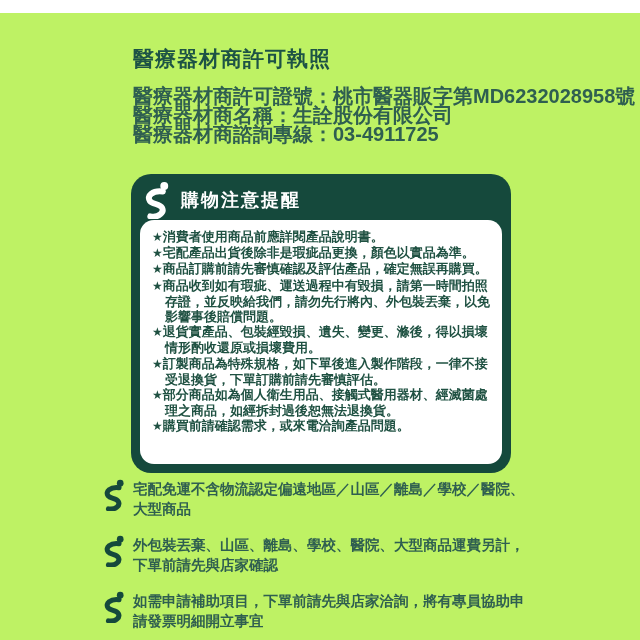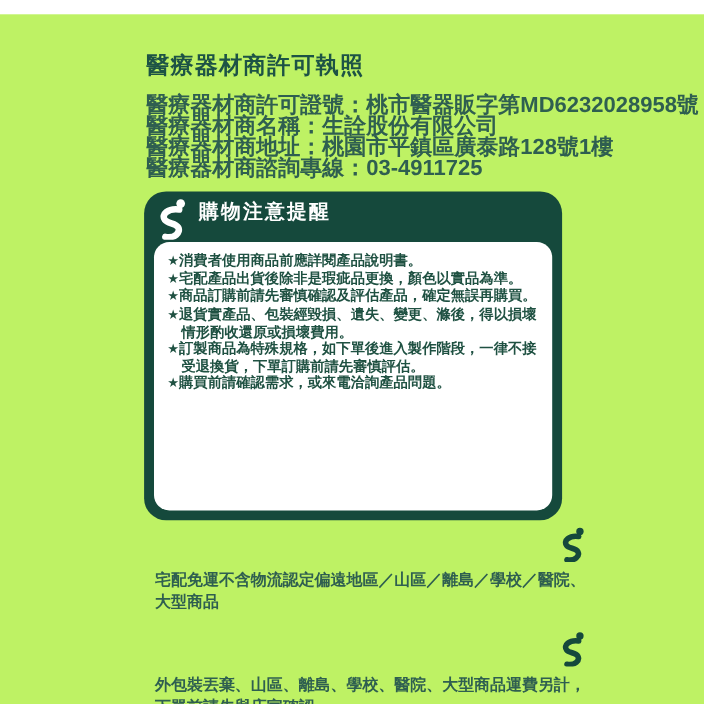--- a/index.html
+++ b/index.html
@@ -21,63 +21,62 @@
     font-size:20px; line-height:19px; font-weight:600; color:#2f5f50;
     white-space:nowrap;
   }
 
   
   .panel {
     position:absolute; left:131px; top:161px; width:380px; height:299px;
     background:#15493c; border-radius:20px;
   }
   .panel-header {
-    display:flex; gap:10px;
+    display:flex; align-items:center; gap:10px;
     padding:6px 4px 0 13px; height:46px;
   }
   .panel-header svg { display:block; }
   .panel-title {
     color:#ffffff; font-size:18px; font-weight:700; letter-spacing:2px;
   }
   .card {
     position:absolute; left:9px; right:9px; top:46px; bottom:9px;
     background:#ffffff; border-radius:14px;
     padding:9px 10px 6px 12px; overflow:hidden;
   }
   .notice-list { list-style:none; }
   .notice-list li {
     font-size:13px; line-height:15.2px; font-weight:600; color:#1f5142;
     text-indent:-13px; padding-left:13px;
   }
   .star { font-size:12px; }
 
   
   .footer { position:absolute; left:103px; top:466px; width:430px; }
-  .note { display:flex; align-items:flex-end; gap:7px; margin-bottom:16px;flex-direction:column; }
+  .note { display:flex; align-items:flex-start; gap:7px; margin-bottom:16px; }
   .note-icon { flex:0 0 23px; }
   .note-icon svg { display:block; }
   .note-text {
     font-size:14.5px; line-height:20px; font-weight:600; color:#2f5f50;
     width:392px;
   }
 </style>
 </head>
 <body>
 
 <div class="doc">
 
   <div class="top">
     <div class="page-title">醫療器材商許可執照</div>
     <ul class="license-list">
 
         <li>醫療器材商許可證號：桃市醫器販字第MD6232028958號</li>
 
         <li>醫療器材商名稱：生詮股份有限公司</li>
 
-        <li>醫療器材商地址：桃園市平鎮區廣泰路128號1樓</li>
 
         <li>醫療器材商諮詢專線：03-4911725</li>
       </ul>
   </div>
 
   <div class="panel">
     <div class="panel-header">
       <span>
         <svg width="27" height="38" viewBox="0 0 30 42" aria-hidden="true">
           <circle cx="22.5" cy="5.5" r="4.4" fill="#ffffff"></circle>
@@ -89,25 +88,27 @@
     <div class="card">
       <ul class="notice-list">
 
           <li><span class="star">★</span><span>消費者使用商品前應詳閱產品說明書。</span></li>
 
           <li><span class="star">★</span><span>宅配產品出貨後除非是瑕疵品更換，顏色以實品為準。</span></li>
 
           <li><span class="star">★</span><span>商品訂購前請先審慎確認及評估產品，確定無誤再購買。</span></li>
 
 
+          <li><span class="star">★</span><span>商品收到如有瑕疵、運送過程中有毀損，請第一時間拍照存證，並反映給我們，請勿先行將內、外包裝丟棄，以免影響事後賠償問題。</span></li>
 
           <li><span class="star">★</span><span>退貨實產品、包裝經毀損、遺失、變更、滌後，得以損壞情形酌收還原或損壞費用。</span></li>
 
           <li><span class="star">★</span><span>訂製商品為特殊規格，如下單後進入製作階段，一律不接受退換貨，下單訂購前請先審慎評估。</span></li>
 
+          <li><span class="star">★</span><span>部分商品如為個人衛生用品、接觸式醫用器材、經滅菌處理之商品，如經拆封過後恕無法退換貨。</span></li>
 
           <li><span class="star">★</span><span>購買前請確認需求，或來電洽詢產品問題。</span></li>
         </ul>
     </div>
   </div>
 
   <div class="footer">
 
       <div class="note">
         <span class="note-icon">
@@ -122,15 +123,24 @@
       <div class="note">
         <span class="note-icon">
           <svg width="23" height="32" viewBox="0 0 30 42" aria-hidden="true">
             <circle cx="22.5" cy="5.5" r="4.4" fill="#15493c"></circle>
             <path d="M21 11.5 C 9.5 10 2.5 16.5 6.5 22 C 9.5 26 17.5 25 20 29.5 C 22.8 34.5 16.5 41 7 39.2" fill="none" stroke="#15493c" stroke-width="6.6" stroke-linecap="round"></path>
           </svg>
         </span>
         <span class="note-text">外包裝丟棄、山區、離島、學校、醫院、大型商品運費另計，下單前請先與店家確認</span>
       </div>
 
+      <div class="note">
+        <span class="note-icon">
+          <svg width="23" height="32" viewBox="0 0 30 42" aria-hidden="true">
+            <circle cx="22.5" cy="5.5" r="4.4" fill="#15493c"></circle>
+            <path d="M21 11.5 C 9.5 10 2.5 16.5 6.5 22 C 9.5 26 17.5 25 20 29.5 C 22.8 34.5 16.5 41 7 39.2" fill="none" stroke="#15493c" stroke-width="6.6" stroke-linecap="round"></path>
+          </svg>
+        </span>
+        <span class="note-text">如需申請補助項目，下單前請先與店家洽詢，將有專員協助申請發票明細開立事宜</span>
+      </div>
     </div>
 
 </div>
 
 </body></html>

